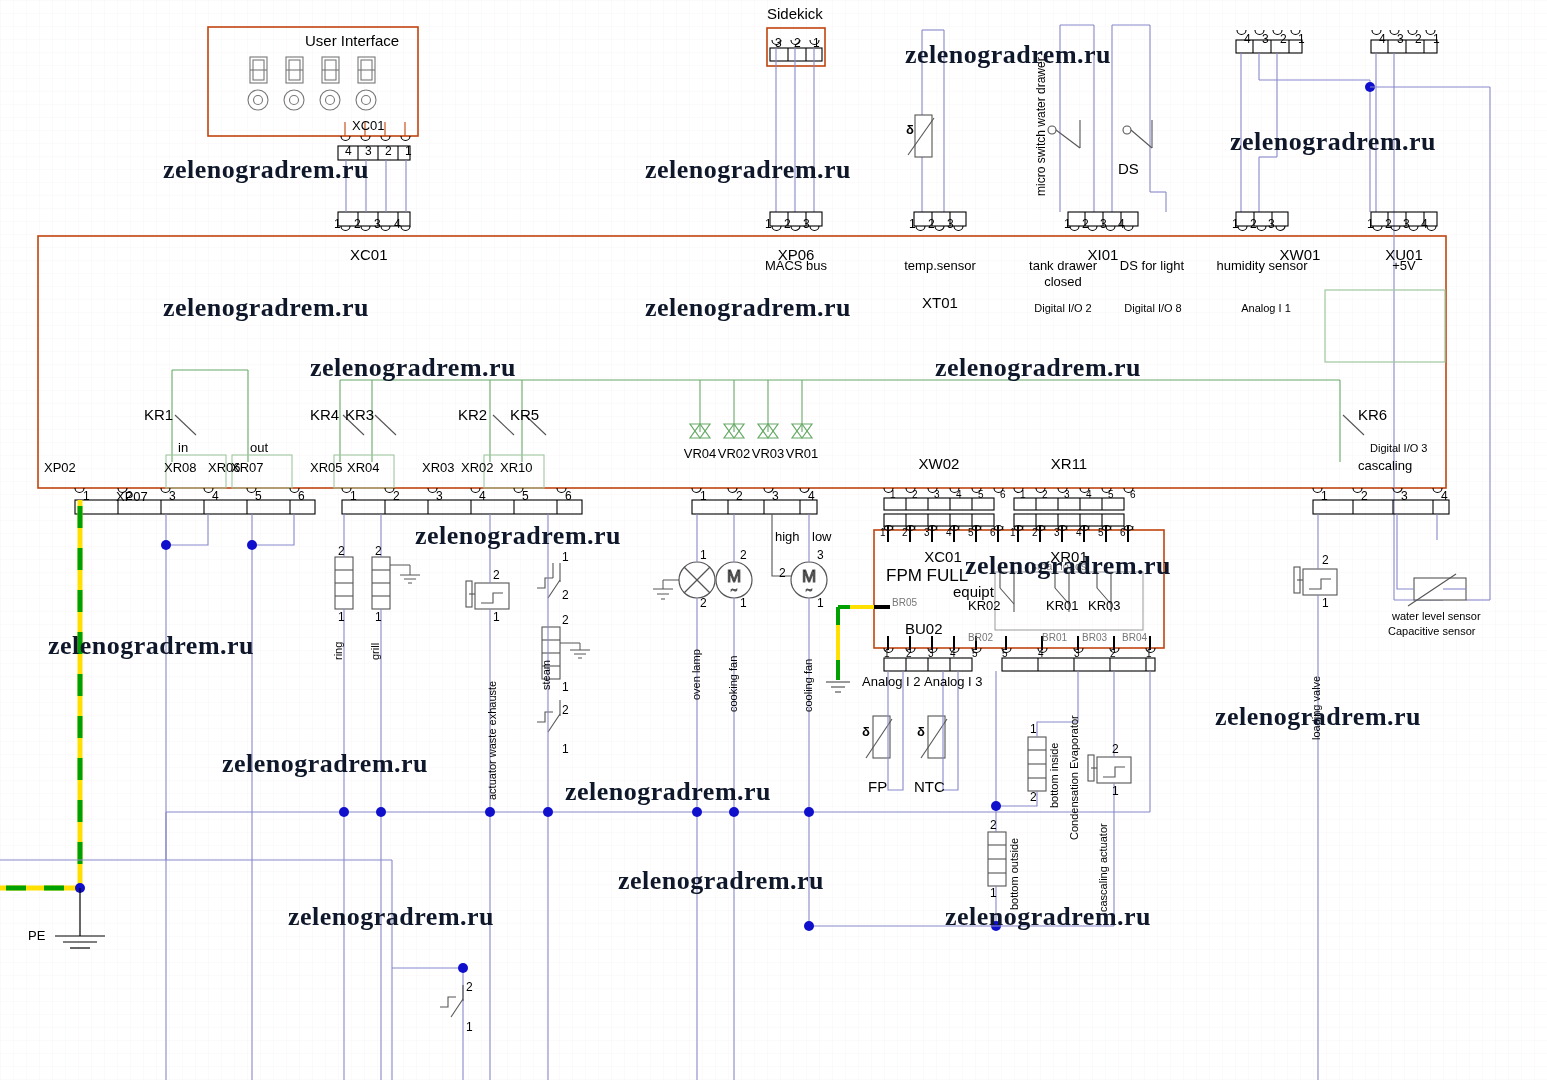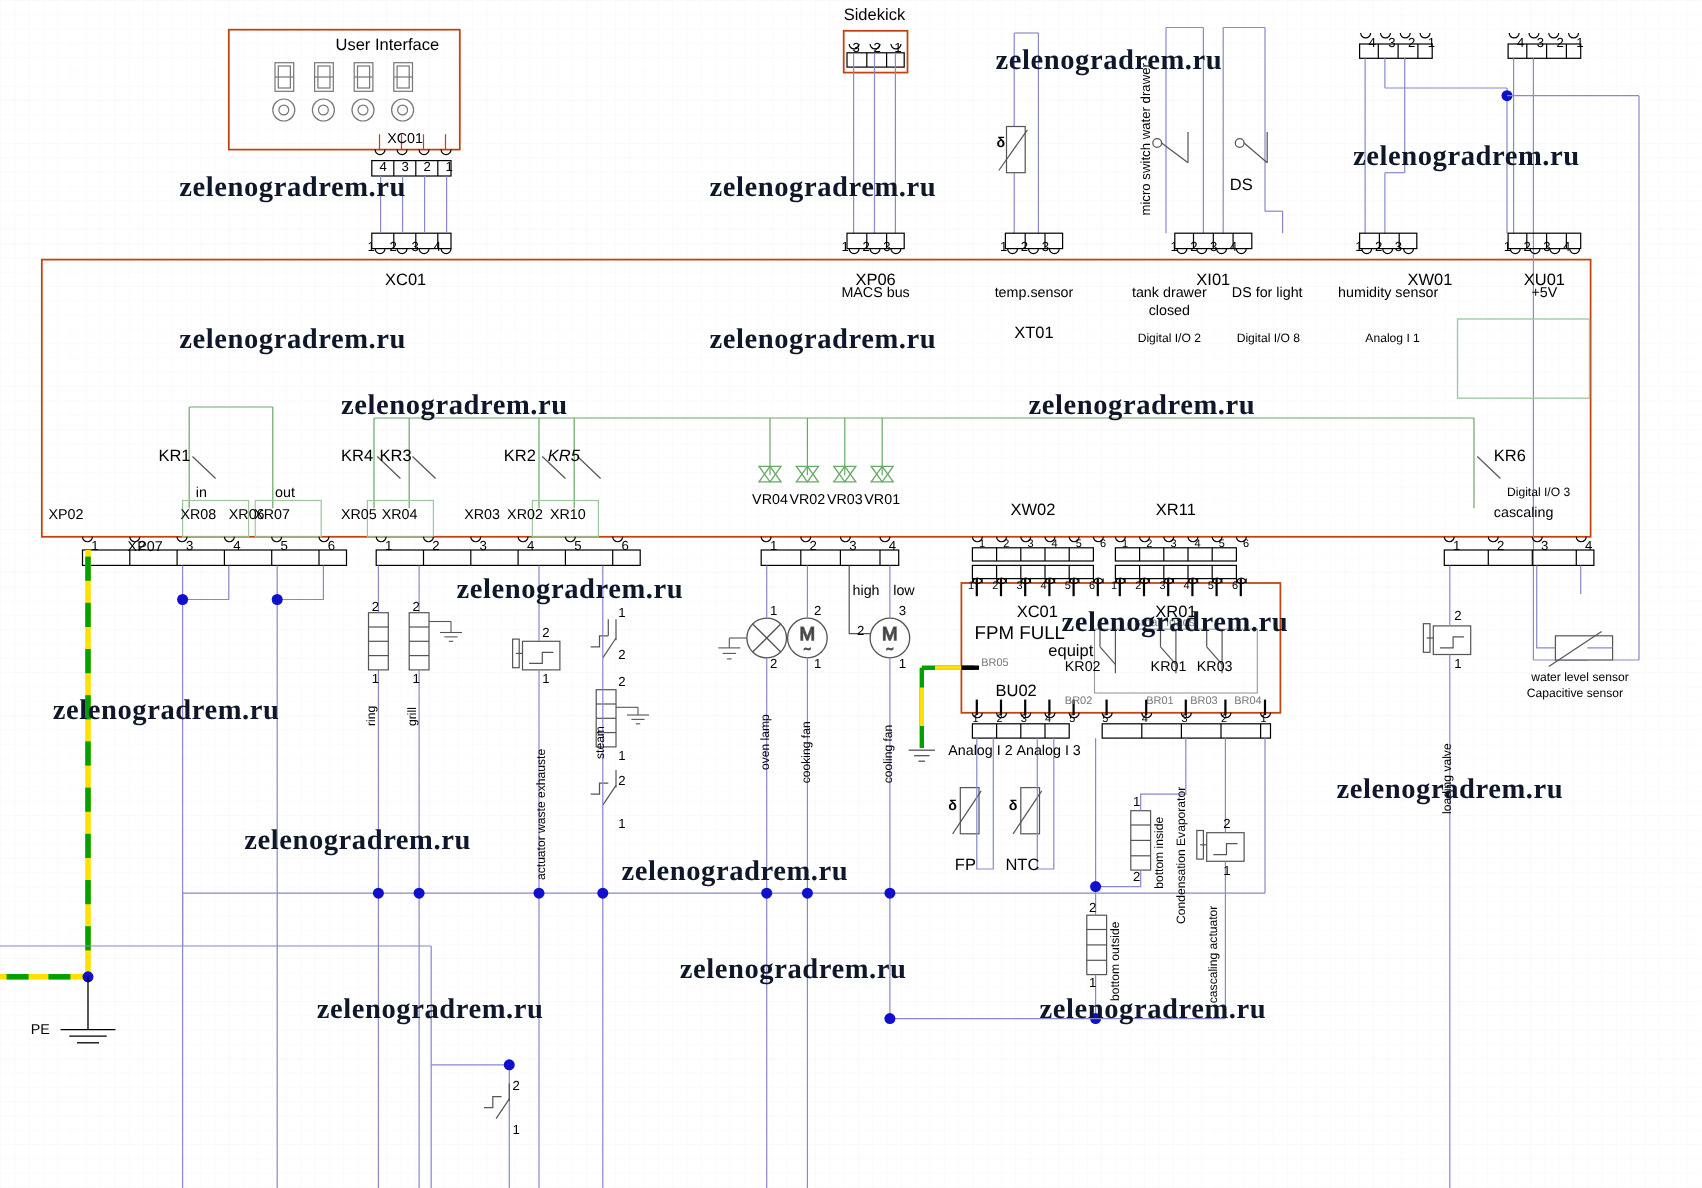--- a/index.html
+++ b/index.html
@@ -776,21 +776,21 @@
 <div class="lbl num" style="left:1421px;top:217px;">4</div>
 <div class="lbl big ctr" style="left:1404px;top:246px;">XU01</div>
 <div class="lbl ctr" style="left:1404px;top:258px;">+5V</div>
 
 <div class="lbl big" style="left:144px;top:406px;">KR1</div>
 <div class="lbl" style="left:178px;top:440px;">in</div>
 <div class="lbl" style="left:250px;top:440px;">out</div>
 <div class="lbl big" style="left:310px;top:406px;">KR4</div>
 <div class="lbl big" style="left:345px;top:406px;">KR3</div>
 <div class="lbl big" style="left:458px;top:406px;">KR2</div>
-<div class="lbl big" style="left:498px;top:406px;font-style:italic;">KR5</div>
+<div class="lbl big" style="left:510px;top:406px;">KR5</div>
 <div class="lbl big" style="left:1358px;top:406px;">KR6</div>
 <div class="lbl sm" style="left:1370px;top:442px;">Digital I/O 3</div>
 <div class="lbl" style="left:1358px;top:458px;">cascaling</div>
 
 <div class="lbl ctr" style="left:700px;top:446px;">VR04</div>
 <div class="lbl ctr" style="left:734px;top:446px;">VR02</div>
 <div class="lbl ctr" style="left:768px;top:446px;">VR03</div>
 <div class="lbl ctr" style="left:802px;top:446px;">VR01</div>
 
 <div class="lbl" style="left:44px;top:460px;">XP02</div>

